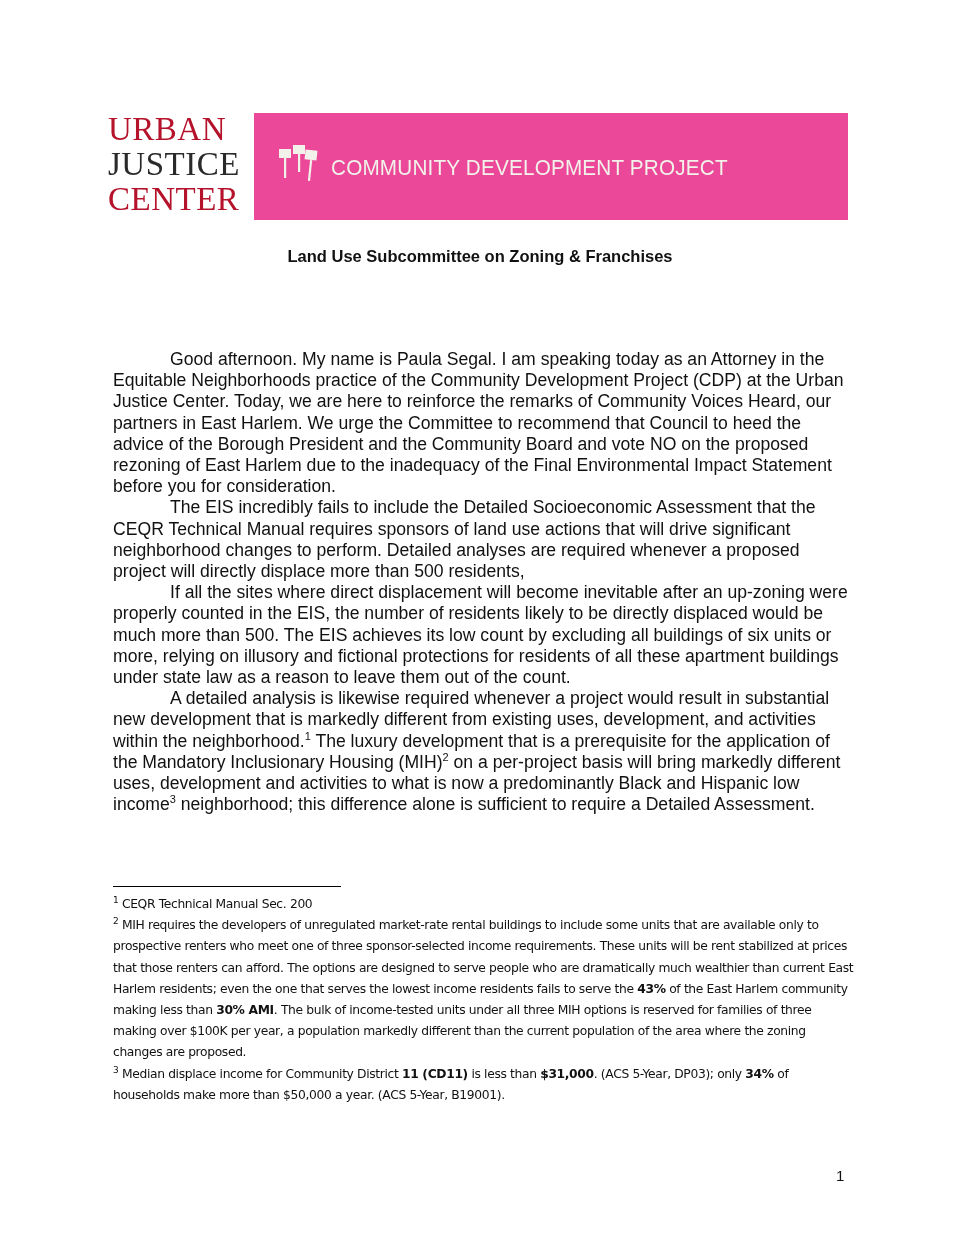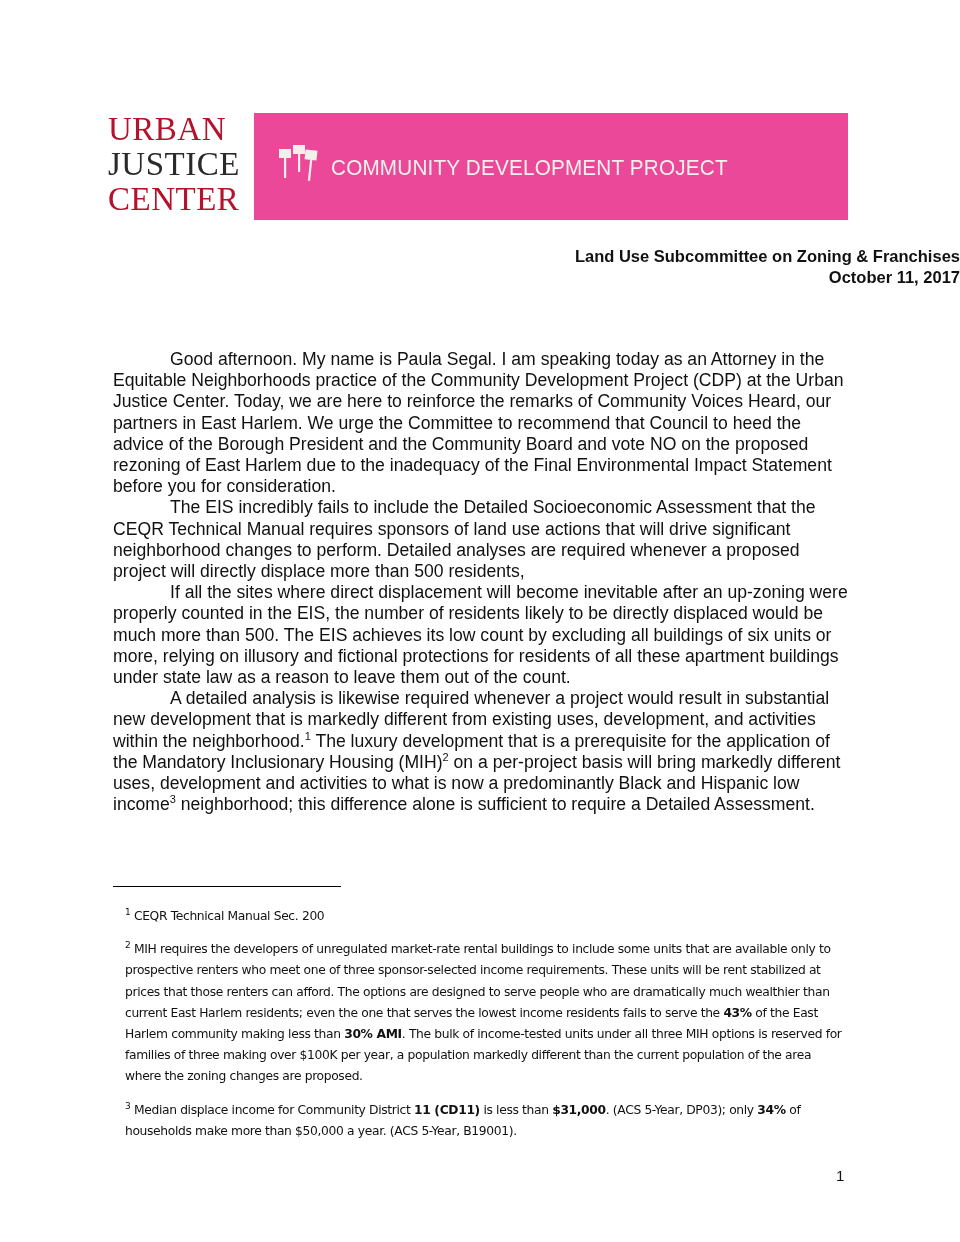--- a/index.html
+++ b/index.html
@@ -3,27 +3,27 @@
 <meta charset="utf-8">
 <style>
   html, body { margin: 0; padding: 0; background: #ffffff; }
   body { width: 960px; height: 1242px; position: relative; overflow: hidden; color: #111; }
   .logo-left { position: absolute; left: 108px; top: 112px; width: 140px; font-family: "Liberation Serif", serif; font-size: 33px; line-height: 35px; letter-spacing: 0.5px; }
   .logo-left .red { color: #b5122b; }
   .logo-left .dark { color: #2a2a2a; }
   .banner { position: absolute; left: 254px; top: 113px; width: 594px; height: 107px; background: #ec4899; }
   .banner .signs { position: absolute; left: 24px; top: 31px; width: 42px; height: 40px; }
   .banner .banner-text { position: absolute; left: 77px; top: 42px; color: #f2f2ea; font-family: "Liberation Sans", sans-serif; font-size: 22.5px; letter-spacing: 0.2px; transform: scaleX(0.92); transform-origin: left center; white-space: nowrap; }
-  .title-block { position: absolute; left: 0; top: 246px; width: 960px; text-align: right; font-family: "Liberation Sans", sans-serif; font-weight: bold; font-size: 16.5px; line-height: 21px; }
+  .title-block { position: absolute; left: 0; top: 246px; width: 960px; text-align: center; font-family: "Liberation Sans", sans-serif; font-weight: bold; font-size: 16.5px; line-height: 21px; }
   .body-text { position: absolute; left: 113px; top: 349px; width: 740px; font-family: "Liberation Sans", sans-serif; font-size: 17.6px; line-height: 21.2px; }
   .body-text p { margin: 0; text-indent: 57px; }
   .body-text sup { font-size: 11px; line-height: 0; }
   .fn-rule { position: absolute; left: 113px; top: 886px; width: 228px; height: 1px; background: #000; }
   .footnotes { position: absolute; left: 113px; top: 894px; width: 742px; font-family: "DejaVu Sans", sans-serif; font-size: 12.3px; line-height: 21.2px; letter-spacing: -0.35px; }
-  .footnotes p { margin: 12px; }
+  .footnotes p { margin: 0; }
   .footnotes sup { font-size: 9px; line-height: 0; }
   .footnotes b { font-weight: bold; }
   .page-number { position: absolute; left: 836px; top: 1167px; font-family: "Liberation Sans", sans-serif; font-size: 15px; }
 </style>
 </head>
 <body>
 
 <div class="logo-left">
   <div class="red">URBAN</div>
   <div class="dark">JUSTICE</div>
@@ -37,21 +37,20 @@
     <rect x="15" y="1" width="12" height="9" fill="#f2f2ea"></rect>
     <rect x="20" y="10" width="2.2" height="18" fill="#f2f2ea"></rect>
     <rect x="27" y="6" width="12" height="10" fill="#f2f2ea" transform="rotate(6 33 11)"></rect>
     <rect x="31" y="16" width="2.2" height="21" fill="#f2f2ea" transform="rotate(6 32 26)"></rect>
   </svg>
   <div class="banner-text">COMMUNITY DEVELOPMENT PROJECT</div>
 </div>
 
 <div class="title-block">
   <div>Land Use Subcommittee on Zoning &amp; Franchises</div>
-  <div>October 11, 2017</div>
 </div>
 
 <div class="body-text">
   <p>Good afternoon. My name is Paula Segal. I am speaking today as an Attorney in the Equitable Neighborhoods practice of the Community Development Project (CDP) at the Urban Justice Center. Today, we are here to reinforce the remarks of Community Voices Heard, our partners in East Harlem. We urge the Committee to recommend that Council to heed the advice of the Borough President and the Community Board and vote NO on the proposed rezoning of East Harlem due to the inadequacy of the Final Environmental Impact Statement before you for consideration.</p>
   <p>The EIS incredibly fails to include the Detailed Socioeconomic Assessment that the CEQR Technical Manual requires sponsors of land use actions that will drive significant neighborhood changes to perform. Detailed analyses are required whenever a proposed project will directly displace more than 500 residents,</p>
   <p>If all the sites where direct displacement will become inevitable after an up-zoning were properly counted in the EIS, the number of residents likely to be directly displaced would be much more than 500. The EIS achieves its low count by excluding all buildings of six units or more, relying on illusory and fictional protections for residents of all these apartment buildings under state law as a reason to leave them out of the count.</p>
   <p><span>A detailed analysis is likewise required whenever a project would result in substantial new development that is markedly different from existing uses, development, and activities within the neighborhood.</span><sup>1</sup><span> The luxury development that is a prerequisite for the application of the Mandatory Inclusionary Housing (MIH)</span><sup>2</sup><span> on a per-project basis will bring markedly different uses, development and activities to what is now a predominantly Black and Hispanic low income</span><sup>3</sup><span> neighborhood; this difference alone is sufficient to require a Detailed Assessment.</span></p>
 </div>
 
 <div class="fn-rule"></div>

